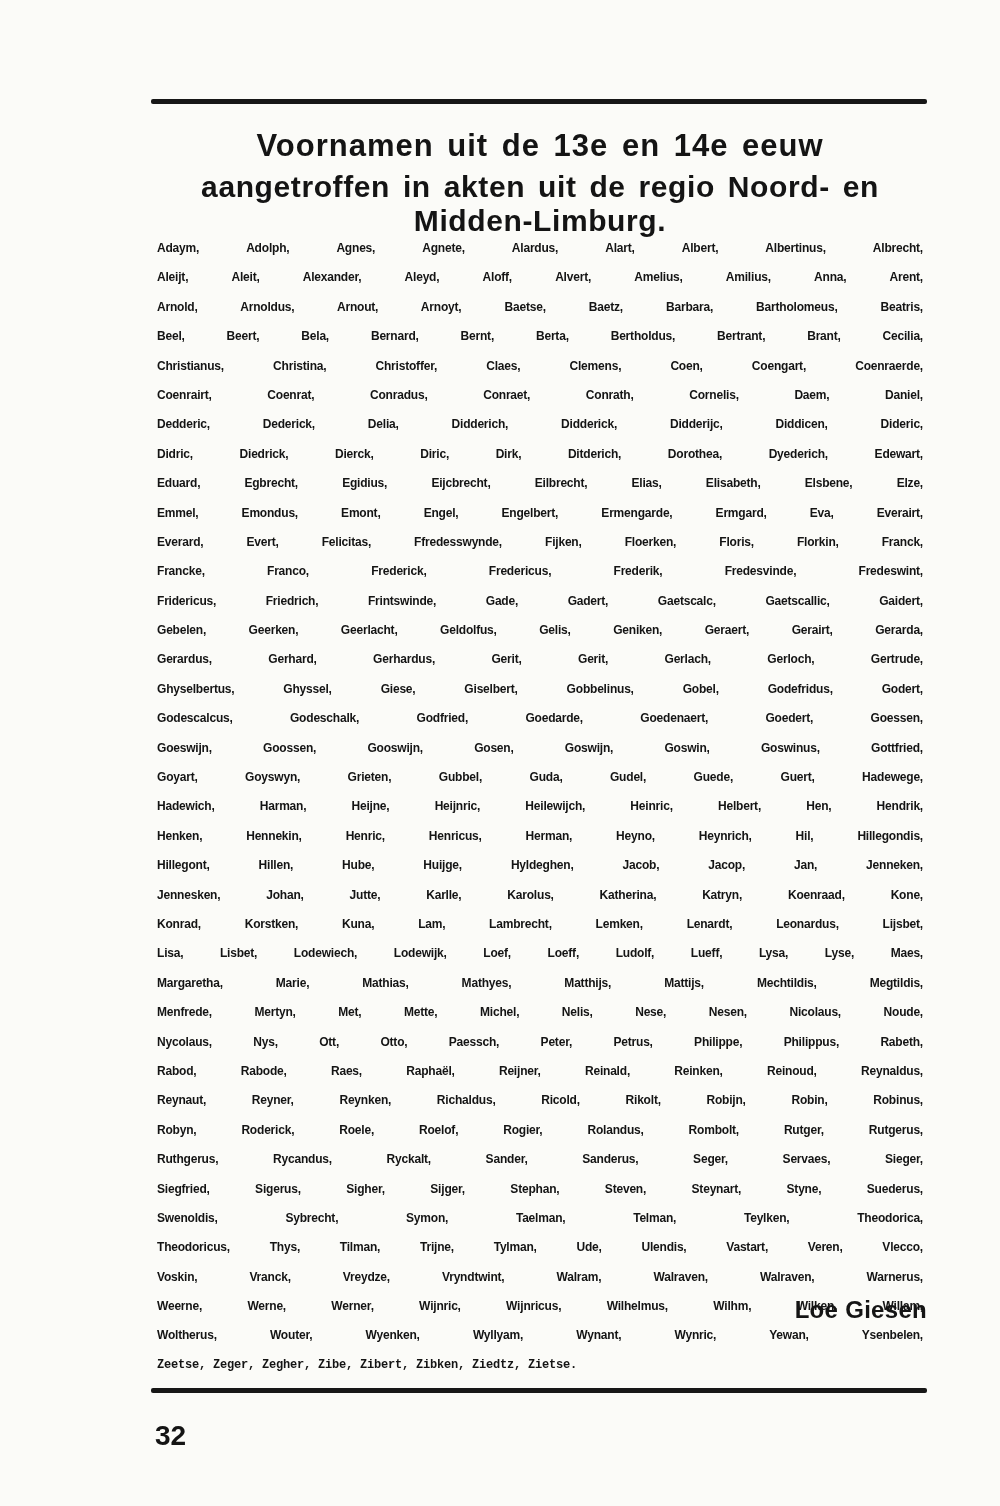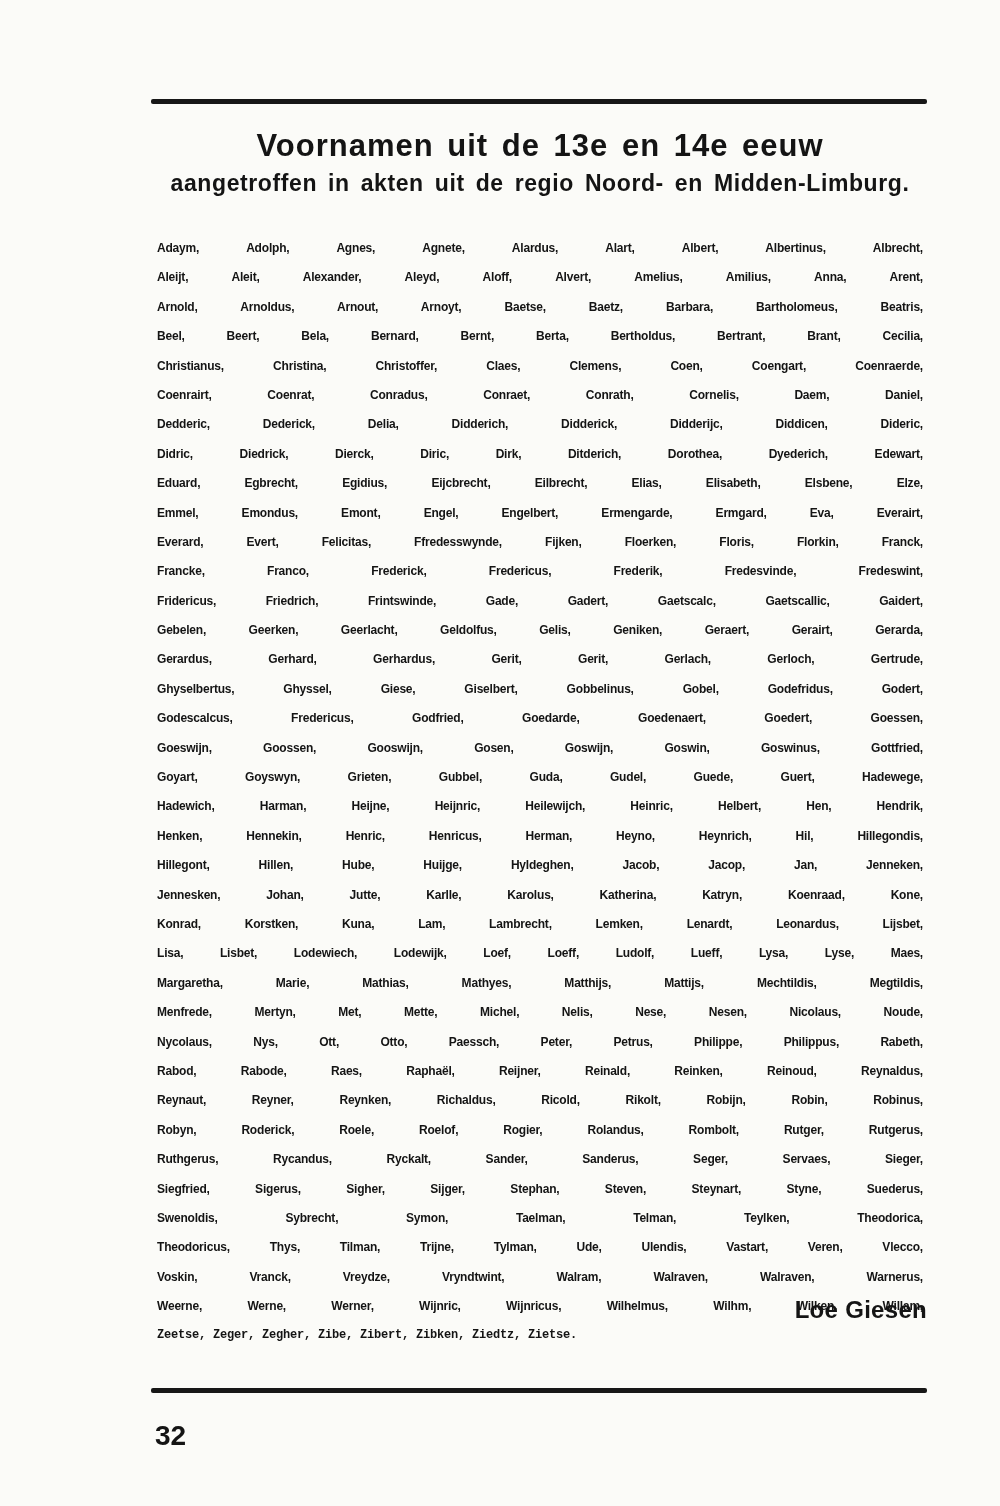--- a/index.html
+++ b/index.html
@@ -39,21 +39,21 @@
     color: var(--text);
   }
   .heading.line1 {
     top: 112px;
     font-size: 31px;
     letter-spacing: 1px;
     word-spacing: 4px;
   }
   .heading.line2 {
     top: 154px;
-    font-size: 23px;
+    font-size: 30px;
     letter-spacing: 0.6px;
     word-spacing: 4px;
   }
   .name-list {
     position: absolute;
     left: 137px;
     top: 216px;
     width: 774px;
     font-size: 12px;
     font-weight: 700;
@@ -114,41 +114,42 @@
       <div class="text-line">Dedderic, Dederick, Delia, Didderich, Didderick, Didderijc, Diddicen, Dideric,</div>
       <div class="text-line">Didric, Diedrick, Dierck, Diric, Dirk, Ditderich, Dorothea, Dyederich, Edewart,</div>
       <div class="text-line">Eduard, Egbrecht, Egidius, Eijcbrecht, Eilbrecht, Elias, Elisabeth, Elsbene, Elze,</div>
       <div class="text-line">Emmel, Emondus, Emont, Engel, Engelbert, Ermengarde, Ermgard, Eva, Everairt,</div>
       <div class="text-line">Everard, Evert, Felicitas, Ffredesswynde, Fijken, Floerken, Floris, Florkin, Franck,</div>
       <div class="text-line">Francke, Franco, Frederick, Fredericus, Frederik, Fredesvinde, Fredeswint,</div>
       <div class="text-line">Fridericus, Friedrich, Frintswinde, Gade, Gadert, Gaetscalc, Gaetscallic, Gaidert,</div>
       <div class="text-line">Gebelen, Geerken, Geerlacht, Geldolfus, Gelis, Geniken, Geraert, Gerairt, Gerarda,</div>
       <div class="text-line">Gerardus, Gerhard, Gerhardus, Gerit, Gerit, Gerlach, Gerloch, Gertrude,</div>
       <div class="text-line">Ghyselbertus, Ghyssel, Giese, Giselbert, Gobbelinus, Gobel, Godefridus, Godert,</div>
-      <div class="text-line">Godescalcus, Fredericus, Godfried, Goedarde, Goedenaert, Goedert, Goessen,</div>
+      <div class="text-line">Godescalcus, Godeschalk, Godfried, Goedarde, Goedenaert, Goedert, Goessen,</div>
       <div class="text-line">Goeswijn, Goossen, Gooswijn, Gosen, Goswijn, Goswin, Goswinus, Gottfried,</div>
       <div class="text-line">Goyart, Goyswyn, Grieten, Gubbel, Guda, Gudel, Guede, Guert, Hadewege,</div>
       <div class="text-line">Hadewich, Harman, Heijne, Heijnric, Heilewijch, Heinric, Helbert, Hen, Hendrik,</div>
       <div class="text-line">Henken, Hennekin, Henric, Henricus, Herman, Heyno, Heynrich, Hil, Hillegondis,</div>
       <div class="text-line">Hillegont, Hillen, Hube, Huijge, Hyldeghen, Jacob, Jacop, Jan, Jenneken,</div>
       <div class="text-line">Jennesken, Johan, Jutte, Karlle, Karolus, Katherina, Katryn, Koenraad, Kone,</div>
       <div class="text-line">Konrad, Korstken, Kuna, Lam, Lambrecht, Lemken, Lenardt, Leonardus, Lijsbet,</div>
       <div class="text-line">Lisa, Lisbet, Lodewiech, Lodewijk, Loef, Loeff, Ludolf, Lueff, Lysa, Lyse, Maes,</div>
       <div class="text-line">Margaretha, Marie, Mathias, Mathyes, Matthijs, Mattijs, Mechtildis, Megtildis,</div>
       <div class="text-line">Menfrede, Mertyn, Met, Mette, Michel, Nelis, Nese, Nesen, Nicolaus, Noude,</div>
       <div class="text-line">Nycolaus, Nys, Ott, Otto, Paessch, Peter, Petrus, Philippe, Philippus, Rabeth,</div>
       <div class="text-line">Rabod, Rabode, Raes, Raphaël, Reijner, Reinald, Reinken, Reinoud, Reynaldus,</div>
       <div class="text-line">Reynaut, Reyner, Reynken, Richaldus, Ricold, Rikolt, Robijn, Robin, Robinus,</div>
       <div class="text-line">Robyn, Roderick, Roele, Roelof, Rogier, Rolandus, Rombolt, Rutger, Rutgerus,</div>
       <div class="text-line">Ruthgerus, Rycandus, Ryckalt, Sander, Sanderus, Seger, Servaes, Sieger,</div>
       <div class="text-line">Siegfried, Sigerus, Sigher, Sijger, Stephan, Steven, Steynart, Styne, Suederus,</div>
       <div class="text-line">Swenoldis, Sybrecht, Symon, Taelman, Telman, Teylken, Theodorica,</div>
       <div class="text-line">Theodoricus, Thys, Tilman, Trijne, Tylman, Ude, Ulendis, Vastart, Veren, Vlecco,</div>
       <div class="text-line">Voskin, Vranck, Vreydze, Vryndtwint, Walram, Walraven, Walraven, Warnerus,</div>
       <div class="text-line">Weerne, Werne, Werner, Wijnric, Wijnricus, Wilhelmus, Wilhm, Wilken, Willam,</div>
+      <div class="text-line">Woltherus, Wouter, Wyenken, Wyllyam, Wynant, Wynric, Yewan, Ysenbelen,</div>
       <div class="text-line last-line">Zeetse, Zeger, Zegher, Zibe, Zibert, Zibken, Ziedtz, Zietse.</div>
     </div>
 
   <div class="signature">Loe Giesen</div>
 
   <div class="rule bottom"></div>
 
   <div class="page-number">32</div>
 
 </div>

